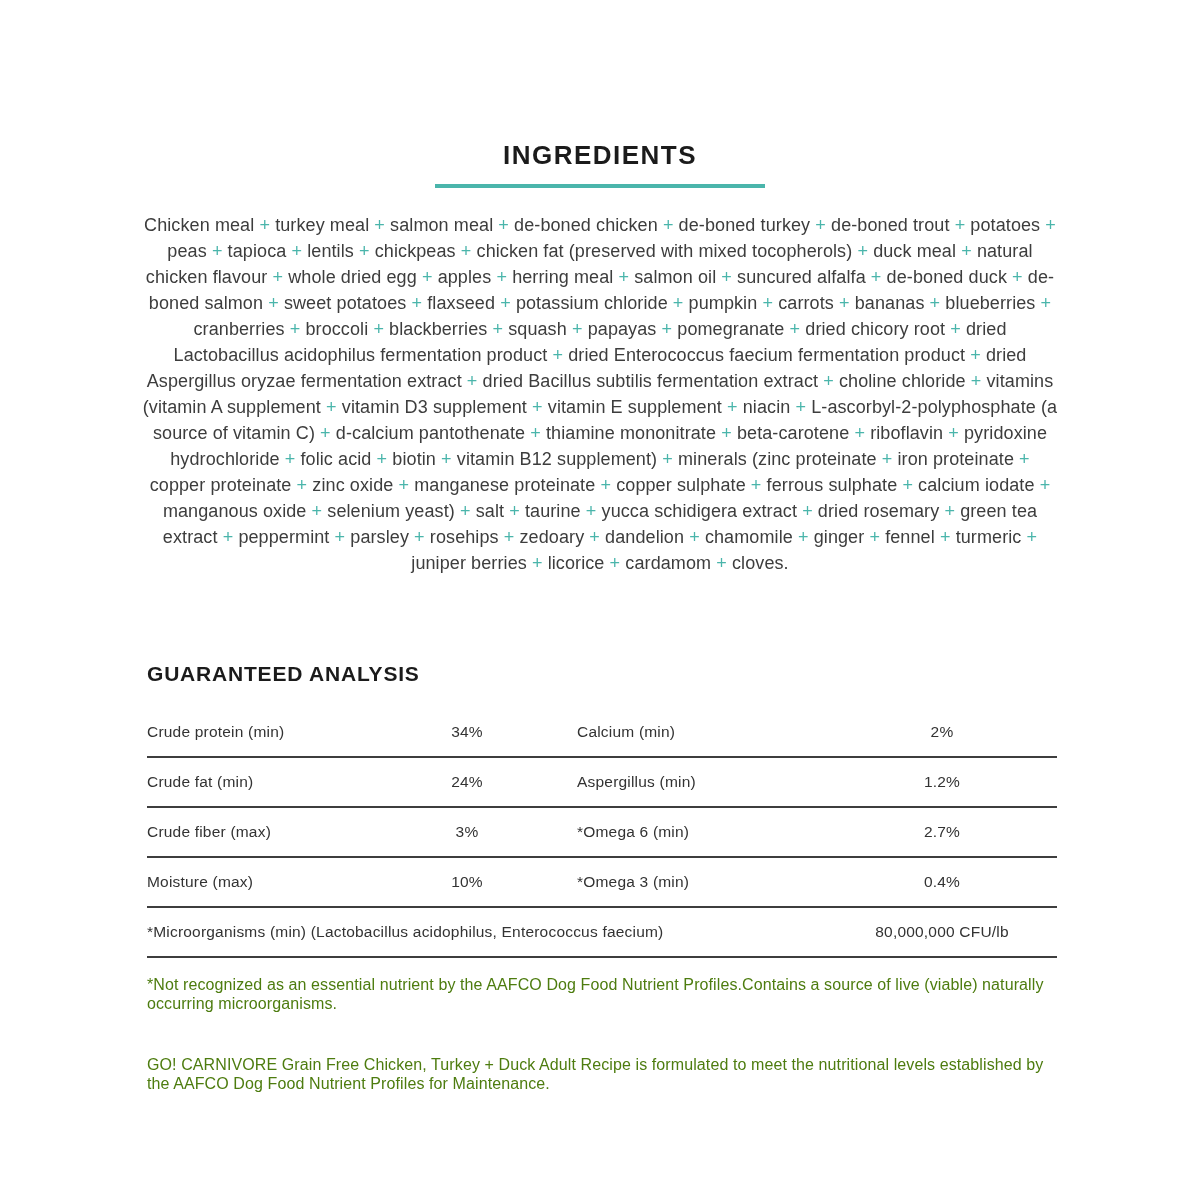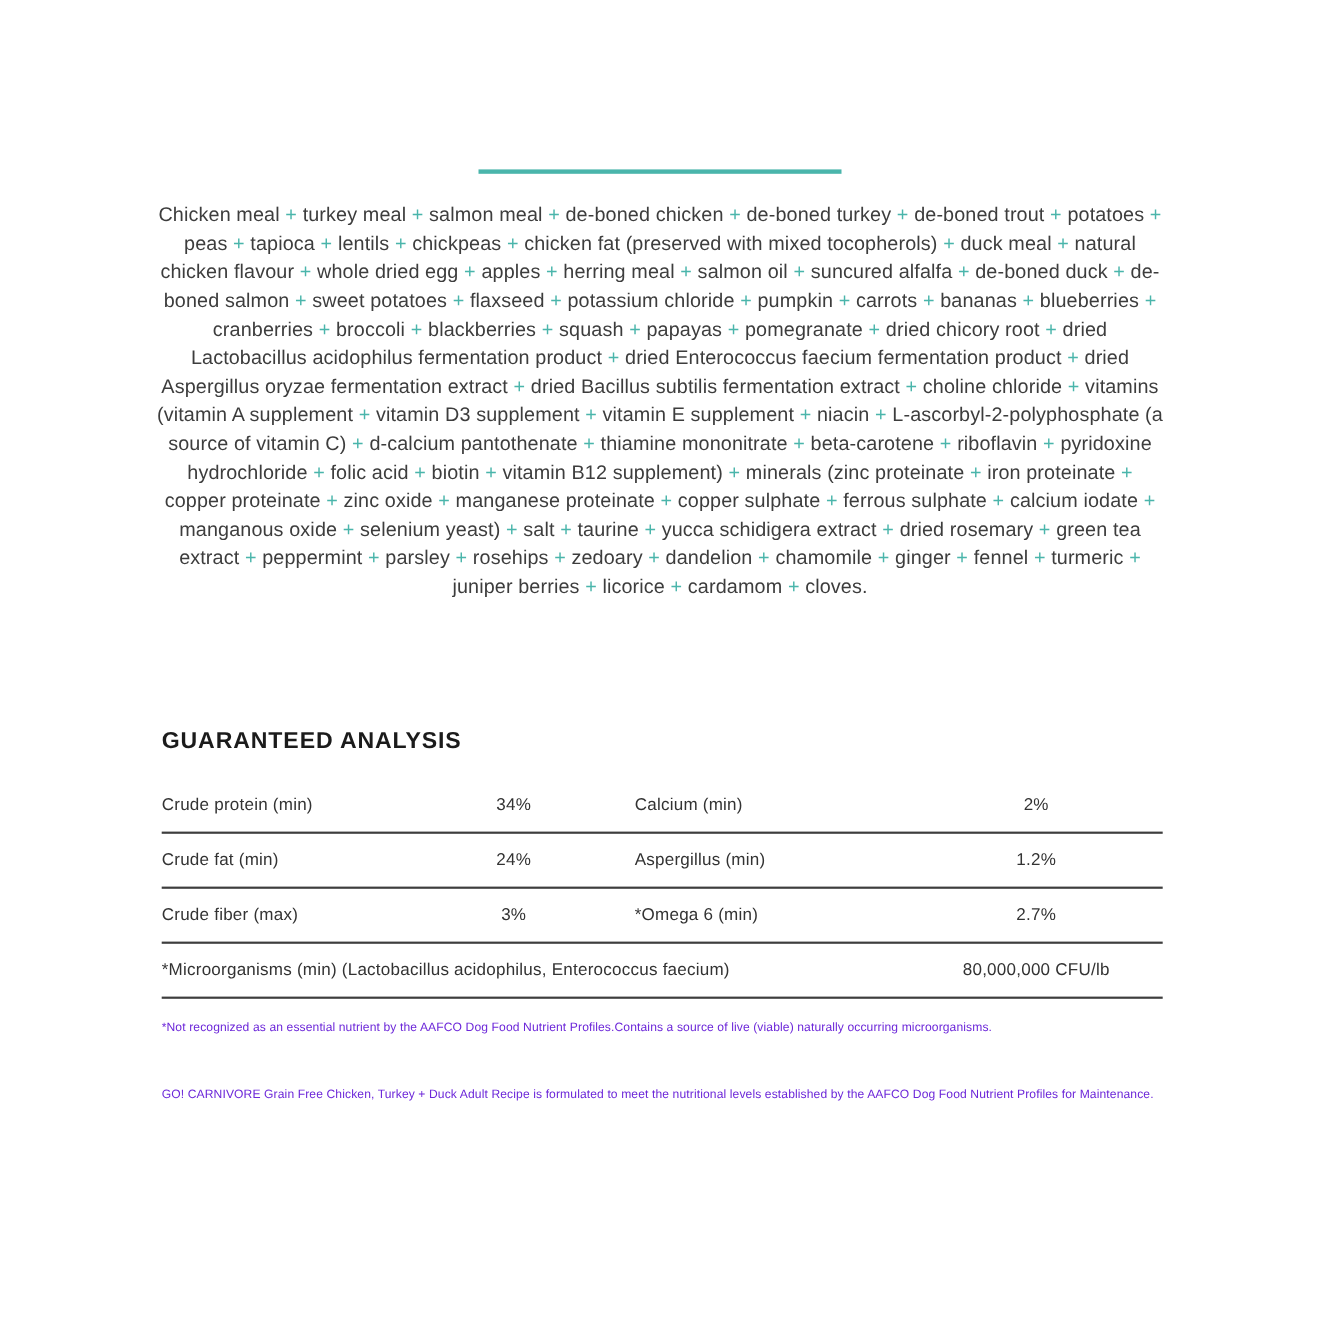--- a/index.html
+++ b/index.html
@@ -96,35 +96,36 @@
     color: #333333;
     letter-spacing: 0.2px;
   }
   .ga-row-full .ga-value {
     text-align: center;
   }
 
   .footnote {
     width: 910px;
     margin: 17px 0 0 0;
-    font-size: 11px;
+    font-size: 16px;
     line-height: 19px;
-    color: #6d28d9;
+    color: #4d7c0f;
     letter-spacing: 0.1px;
   }
   .footnote-2 {
     margin-top: 42px;
   }
 </style>
 </head>
 <body>
 
 <div class="page">
 
   <div class="ingredients-section">
+    <h1 class="ingredients-title">INGREDIENTS</h1>
     <div class="title-underline" style="background: rgb(74, 181, 171);"></div>
     <p class="ingredients-list"><span class="ing-item">Chicken meal</span><span class="ing-plus" style="color: rgb(74, 181, 171);"> + </span><span class="ing-item">turkey meal</span><span class="ing-plus" style="color: rgb(74, 181, 171);"> + </span><span class="ing-item">salmon meal</span><span class="ing-plus" style="color: rgb(74, 181, 171);"> + </span><span class="ing-item">de-boned chicken</span><span class="ing-plus" style="color: rgb(74, 181, 171);"> + </span><span class="ing-item">de-boned turkey</span><span class="ing-plus" style="color: rgb(74, 181, 171);"> + </span><span class="ing-item">de-boned trout</span><span class="ing-plus" style="color: rgb(74, 181, 171);"> + </span><span class="ing-item">potatoes</span><span class="ing-plus" style="color: rgb(74, 181, 171);"> + </span><span class="ing-item">peas</span><span class="ing-plus" style="color: rgb(74, 181, 171);"> + </span><span class="ing-item">tapioca</span><span class="ing-plus" style="color: rgb(74, 181, 171);"> + </span><span class="ing-item">lentils</span><span class="ing-plus" style="color: rgb(74, 181, 171);"> + </span><span class="ing-item">chickpeas</span><span class="ing-plus" style="color: rgb(74, 181, 171);"> + </span><span class="ing-item">chicken fat (preserved with mixed tocopherols)</span><span class="ing-plus" style="color: rgb(74, 181, 171);"> + </span><span class="ing-item">duck meal</span><span class="ing-plus" style="color: rgb(74, 181, 171);"> + </span><span class="ing-item">natural chicken flavour</span><span class="ing-plus" style="color: rgb(74, 181, 171);"> + </span><span class="ing-item">whole dried egg</span><span class="ing-plus" style="color: rgb(74, 181, 171);"> + </span><span class="ing-item">apples</span><span class="ing-plus" style="color: rgb(74, 181, 171);"> + </span><span class="ing-item">herring meal</span><span class="ing-plus" style="color: rgb(74, 181, 171);"> + </span><span class="ing-item">salmon oil</span><span class="ing-plus" style="color: rgb(74, 181, 171);"> + </span><span class="ing-item">suncured alfalfa</span><span class="ing-plus" style="color: rgb(74, 181, 171);"> + </span><span class="ing-item">de-boned duck</span><span class="ing-plus" style="color: rgb(74, 181, 171);"> + </span><span class="ing-item">de-boned salmon</span><span class="ing-plus" style="color: rgb(74, 181, 171);"> + </span><span class="ing-item">sweet potatoes</span><span class="ing-plus" style="color: rgb(74, 181, 171);"> + </span><span class="ing-item">flaxseed</span><span class="ing-plus" style="color: rgb(74, 181, 171);"> + </span><span class="ing-item">potassium chloride</span><span class="ing-plus" style="color: rgb(74, 181, 171);"> + </span><span class="ing-item">pumpkin</span><span class="ing-plus" style="color: rgb(74, 181, 171);"> + </span><span class="ing-item">carrots</span><span class="ing-plus" style="color: rgb(74, 181, 171);"> + </span><span class="ing-item">bananas</span><span class="ing-plus" style="color: rgb(74, 181, 171);"> + </span><span class="ing-item">blueberries</span><span class="ing-plus" style="color: rgb(74, 181, 171);"> + </span><span class="ing-item">cranberries</span><span class="ing-plus" style="color: rgb(74, 181, 171);"> + </span><span class="ing-item">broccoli</span><span class="ing-plus" style="color: rgb(74, 181, 171);"> + </span><span class="ing-item">blackberries</span><span class="ing-plus" style="color: rgb(74, 181, 171);"> + </span><span class="ing-item">squash</span><span class="ing-plus" style="color: rgb(74, 181, 171);"> + </span><span class="ing-item">papayas</span><span class="ing-plus" style="color: rgb(74, 181, 171);"> + </span><span class="ing-item">pomegranate</span><span class="ing-plus" style="color: rgb(74, 181, 171);"> + </span><span class="ing-item">dried chicory root</span><span class="ing-plus" style="color: rgb(74, 181, 171);"> + </span><span class="ing-item">dried Lactobacillus acidophilus fermentation product</span><span class="ing-plus" style="color: rgb(74, 181, 171);"> + </span><span class="ing-item">dried Enterococcus faecium fermentation product</span><span class="ing-plus" style="color: rgb(74, 181, 171);"> + </span><span class="ing-item">dried Aspergillus oryzae fermentation extract</span><span class="ing-plus" style="color: rgb(74, 181, 171);"> + </span><span class="ing-item">dried Bacillus subtilis fermentation extract</span><span class="ing-plus" style="color: rgb(74, 181, 171);"> + </span><span class="ing-item">choline chloride</span><span class="ing-plus" style="color: rgb(74, 181, 171);"> + </span><span class="ing-item">vitamins (vitamin A supplement</span><span class="ing-plus" style="color: rgb(74, 181, 171);"> + </span><span class="ing-item">vitamin D3 supplement</span><span class="ing-plus" style="color: rgb(74, 181, 171);"> + </span><span class="ing-item">vitamin E supplement</span><span class="ing-plus" style="color: rgb(74, 181, 171);"> + </span><span class="ing-item">niacin</span><span class="ing-plus" style="color: rgb(74, 181, 171);"> + </span><span class="ing-item">L-ascorbyl-2-polyphosphate (a source of vitamin C)</span><span class="ing-plus" style="color: rgb(74, 181, 171);"> + </span><span class="ing-item">d-calcium pantothenate</span><span class="ing-plus" style="color: rgb(74, 181, 171);"> + </span><span class="ing-item">thiamine mononitrate</span><span class="ing-plus" style="color: rgb(74, 181, 171);"> + </span><span class="ing-item">beta-carotene</span><span class="ing-plus" style="color: rgb(74, 181, 171);"> + </span><span class="ing-item">riboflavin</span><span class="ing-plus" style="color: rgb(74, 181, 171);"> + </span><span class="ing-item">pyridoxine hydrochloride</span><span class="ing-plus" style="color: rgb(74, 181, 171);"> + </span><span class="ing-item">folic acid</span><span class="ing-plus" style="color: rgb(74, 181, 171);"> + </span><span class="ing-item">biotin</span><span class="ing-plus" style="color: rgb(74, 181, 171);"> + </span><span class="ing-item">vitamin B12 supplement)</span><span class="ing-plus" style="color: rgb(74, 181, 171);"> + </span><span class="ing-item">minerals (zinc proteinate</span><span class="ing-plus" style="color: rgb(74, 181, 171);"> + </span><span class="ing-item">iron proteinate</span><span class="ing-plus" style="color: rgb(74, 181, 171);"> + </span><span class="ing-item">copper proteinate</span><span class="ing-plus" style="color: rgb(74, 181, 171);"> + </span><span class="ing-item">zinc oxide</span><span class="ing-plus" style="color: rgb(74, 181, 171);"> + </span><span class="ing-item">manganese proteinate</span><span class="ing-plus" style="color: rgb(74, 181, 171);"> + </span><span class="ing-item">copper sulphate</span><span class="ing-plus" style="color: rgb(74, 181, 171);"> + </span><span class="ing-item">ferrous sulphate</span><span class="ing-plus" style="color: rgb(74, 181, 171);"> + </span><span class="ing-item">calcium iodate</span><span class="ing-plus" style="color: rgb(74, 181, 171);"> + </span><span class="ing-item">manganous oxide</span><span class="ing-plus" style="color: rgb(74, 181, 171);"> + </span><span class="ing-item">selenium yeast)</span><span class="ing-plus" style="color: rgb(74, 181, 171);"> + </span><span class="ing-item">salt</span><span class="ing-plus" style="color: rgb(74, 181, 171);"> + </span><span class="ing-item">taurine</span><span class="ing-plus" style="color: rgb(74, 181, 171);"> + </span><span class="ing-item">yucca schidigera extract</span><span class="ing-plus" style="color: rgb(74, 181, 171);"> + </span><span class="ing-item">dried rosemary</span><span class="ing-plus" style="color: rgb(74, 181, 171);"> + </span><span class="ing-item">green tea extract</span><span class="ing-plus" style="color: rgb(74, 181, 171);"> + </span><span class="ing-item">peppermint</span><span class="ing-plus" style="color: rgb(74, 181, 171);"> + </span><span class="ing-item">parsley</span><span class="ing-plus" style="color: rgb(74, 181, 171);"> + </span><span class="ing-item">rosehips</span><span class="ing-plus" style="color: rgb(74, 181, 171);"> + </span><span class="ing-item">zedoary</span><span class="ing-plus" style="color: rgb(74, 181, 171);"> + </span><span class="ing-item">dandelion</span><span class="ing-plus" style="color: rgb(74, 181, 171);"> + </span><span class="ing-item">chamomile</span><span class="ing-plus" style="color: rgb(74, 181, 171);"> + </span><span class="ing-item">ginger</span><span class="ing-plus" style="color: rgb(74, 181, 171);"> + </span><span class="ing-item">fennel</span><span class="ing-plus" style="color: rgb(74, 181, 171);"> + </span><span class="ing-item">turmeric</span><span class="ing-plus" style="color: rgb(74, 181, 171);"> + </span><span class="ing-item">juniper berries</span><span class="ing-plus" style="color: rgb(74, 181, 171);"> + </span><span class="ing-item">licorice</span><span class="ing-plus" style="color: rgb(74, 181, 171);"> + </span><span class="ing-item">cardamom</span><span class="ing-plus" style="color: rgb(74, 181, 171);"> + </span><span class="ing-item">cloves.</span></p>
   </div>
 
   <div class="analysis-section">
     <h2 class="analysis-title">GUARANTEED ANALYSIS</h2>
 
     <div class="ga-table">
 
       <div class="ga-row">
@@ -141,20 +142,26 @@
         <span class="ga-value">1.2%</span>
       </div>
 
       <div class="ga-row">
         <span class="ga-label">Crude fiber (max)</span>
         <span class="ga-value">3%</span>
         <span class="ga-label ga-label-right">*Omega 6 (min)</span>
         <span class="ga-value">2.7%</span>
       </div>
 
+      <div class="ga-row">
+        <span class="ga-label">Moisture (max)</span>
+        <span class="ga-value">10%</span>
+        <span class="ga-label ga-label-right">*Omega 3 (min)</span>
+        <span class="ga-value">0.4%</span>
+      </div>
 
       <div class="ga-row-full">
         <span class="ga-label">*Microorganisms (min) (Lactobacillus acidophilus, Enterococcus faecium)</span>
         <span class="ga-value">80,000,000 CFU/lb</span>
       </div>
 
     </div>
 
     <p class="footnote">*Not recognized as an essential nutrient by the AAFCO Dog Food Nutrient Profiles.Contains a source of live (viable) naturally occurring microorganisms.</p>
 

